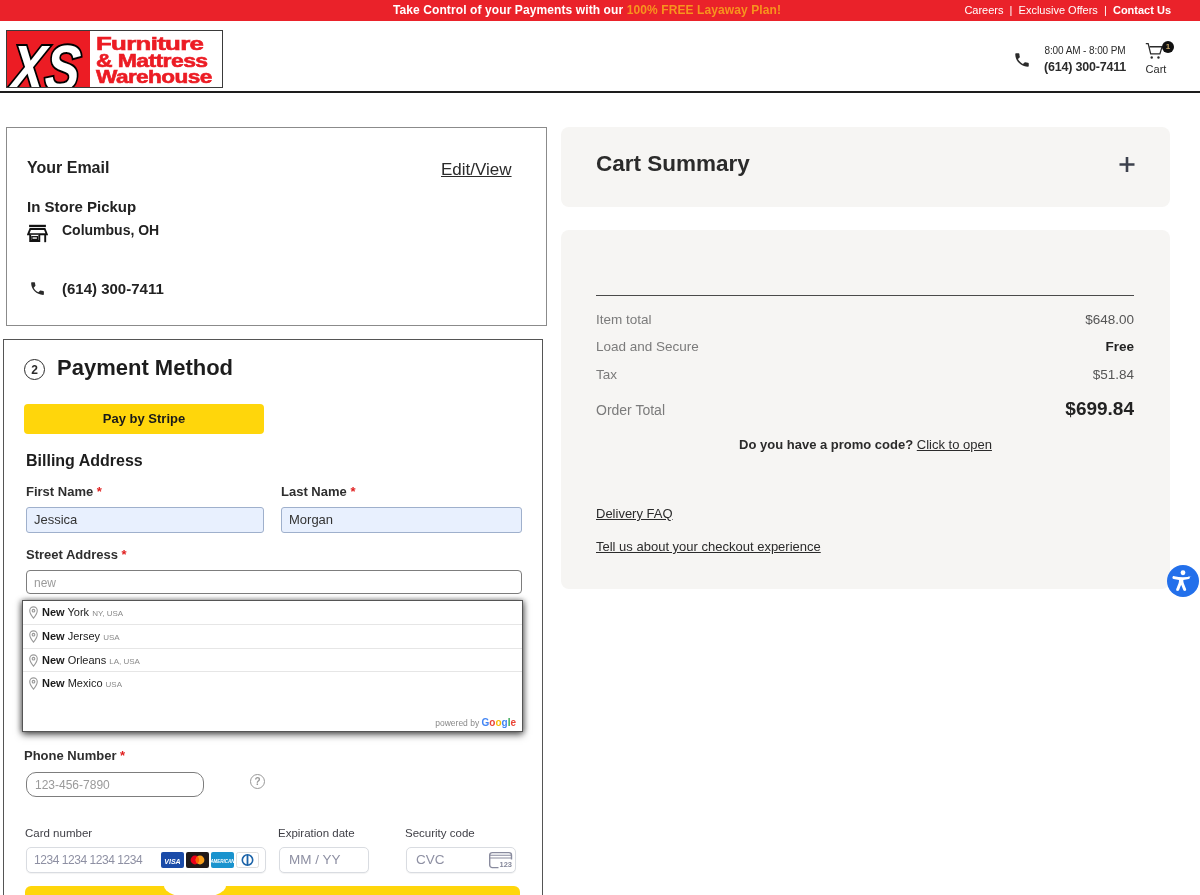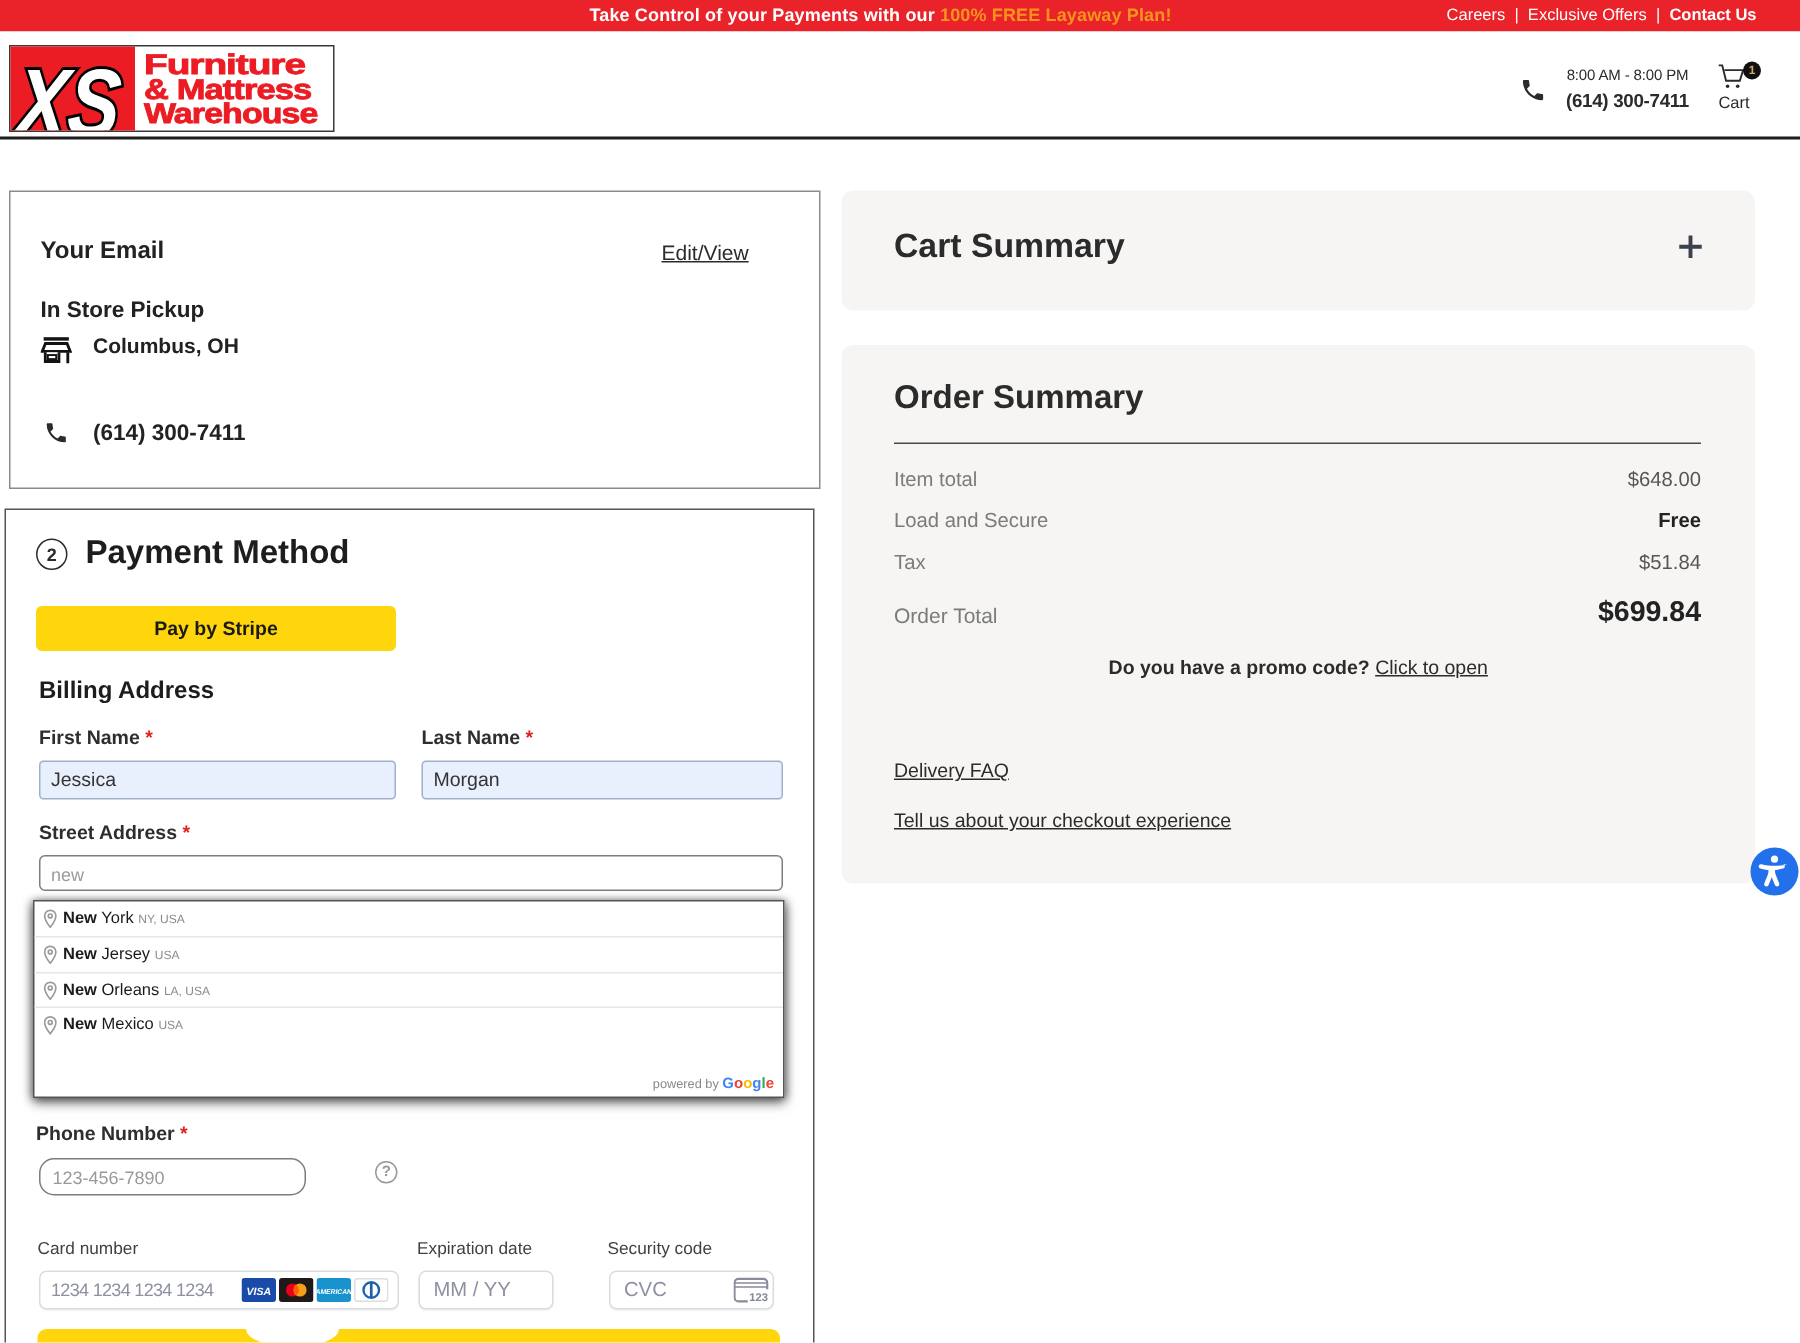--- a/index.html
+++ b/index.html
@@ -119,21 +119,21 @@
   <svg class="abs" style="left:1145px; top:42px;" width="19" height="19" viewBox="0 0 24 24">
     <path fill="none" stroke="#2b2b2b" stroke-width="1.6" d="M1 2h3l3.2 13h11.6l2.8-9H6"></path>
     <circle cx="8.5" cy="19.5" r="1.5" fill="#2b2b2b"></circle>
     <circle cx="17" cy="19.5" r="1.5" fill="#2b2b2b"></circle>
   </svg>
   <div class="badge">1</div>
   <div class="cartlbl">Cart</div>
 
   <div class="box1"></div>
   <div class="abs h16" style="left:27px; top:159px;">Your Email</div>
-  <div class="abs link" style="left:441px; top:160px; font-size:14px;text-decoration:underline;">Edit/View</div>
+  <div class="abs link" style="left:441px; top:160px; font-size:17px;text-decoration:underline;">Edit/View</div>
   <div class="abs" style="left:27px; top:198px; font-weight:700; font-size:15px; color:#222;">In Store Pickup</div>
 
   <svg class="abs" style="left:27px; top:224px;" width="21" height="20" viewBox="0 0 21 20">
     <rect x="2.1" y="0.8" width="16.8" height="2.3" fill="#131313"></rect>
     <path d="M1.2 10.2 L3.3 5 H17.7 L19.8 10.2 Z" fill="#fff" stroke="#131313" stroke-width="1.9"></path>
     <path d="M3.2 10.8 V17 H12.3 V10.8" fill="#fff" stroke="#131313" stroke-width="1.9"></path>
     <path d="M18.2 10.8 V18.2" fill="none" stroke="#131313" stroke-width="1.9"></path>
     <rect x="4.9" y="12.7" width="5.6" height="2.7" fill="#fff" stroke="#131313" stroke-width="1.3"></rect>
   </svg>
   <div class="abs" style="left:62px; top:222px; font-weight:700; font-size:14px; color:#222;">Columbus, OH</div>
@@ -215,21 +215,20 @@
   <div class="ybar"></div>
   <div class="wellipse"></div>
 
   <div class="panel" style="left:561px; top:127px; width:609px; height:80px;"></div>
   <div class="abs" style="left:596px; top:151px; font-weight:700; font-size:22.5px; color:#2b2b2b;">Cart Summary</div>
   <svg class="abs" style="left:1119px; top:156px;" width="16" height="17" viewBox="0 0 16 17">
     <path d="M8 1 V16 M0.5 8.5 H15.5" stroke="#3d414d" stroke-width="2.6"></path>
   </svg>
 
   <div class="panel" style="left:561px; top:230px; width:609px; height:359px;"></div>
-  <div class="abs" style="left:596px; top:252px; font-weight:700; font-size:22px; color:#2b2b2b;">Order Summary</div>
   <div class="abs" style="left:596px; top:295px; width:538px; height:0; border-top:1px solid #4a4a4a;"></div>
 
   <div class="rowlbl" style="left:596px; top:312px;">Item total</div>
   <div class="rowval" style="top:312px;">$648.00</div>
   <div class="rowlbl" style="left:596px; top:339px;">Load and Secure</div>
   <div class="rowval" style="top:339px; font-weight:700; color:#222;">Free</div>
   <div class="rowlbl" style="left:596px; top:367px;">Tax</div>
   <div class="rowval" style="top:367px;">$51.84</div>
   <div class="rowlbl" style="left:596px; top:402px; font-size:14px;">Order Total</div>
   <div class="rowval" style="top:398px; font-weight:700; font-size:19px; color:#222;">$699.84</div>

